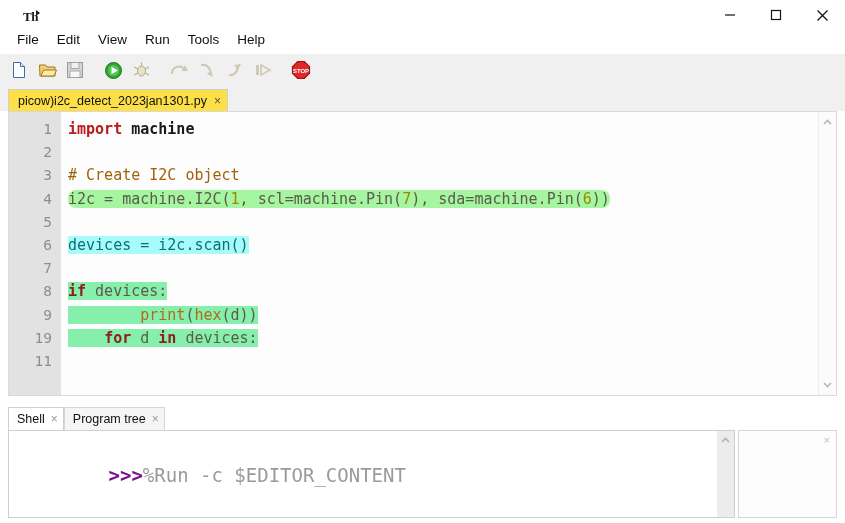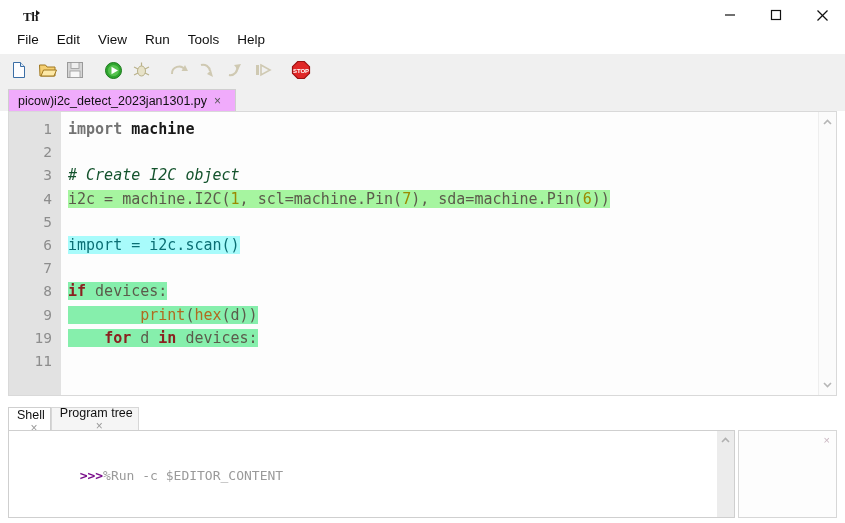--- a/index.html
+++ b/index.html
@@ -108,27 +108,27 @@
   
   .tabstrip {
     height: 24px;
     background: #f0f0f0;
     display: flex;
     align-items: flex-end;
     padding-left: 8px;
     box-sizing: border-box;
   }
   .tab {
-    background: #f0abfc;
+    background: #fde047;
     border: 1px solid #cfcfcf;
     border-bottom: none;
     height: 21px;
     display: flex;
     align-items: center;
-    padding: 0 14px 0 9px;
+    padding: 0 6px 0 9px;
     font-size: 12.5px;
     color: #101010;
     white-space: nowrap;
   }
   .tab .x {
     margin-left: 7px;
     font-size: 12px;
     color: #555;
     line-height: 1;
   }
@@ -175,28 +175,28 @@
     height: 23.2px;
     line-height: 23.2px;
     font-family: "DejaVu Sans Mono", monospace;
     font-size: 15px;
     white-space: pre;
     padding-left: 7px;
     box-sizing: border-box;
     color: #1a1a1a;
   }
   .cline .seg { display: inline; }
-  .hl-span-green  { background: #a6f5a0; }
+  .hl-span-green  { background: #a6f5a0; border-radius: 8px; }
   .hl-span-cyan   { background: #a8fbfb; }
   .hl-span-yellow { background: #86efac; }
 
-  .tok-kw      { color: #737373; font-weight: bold; }
+  .tok-kw      { color: #b91c1c; font-weight: bold; }
   .tok-kw2     { color: #8b2020; font-weight: bold; }
   .tok-plain   { color: #1a1a1a; font-weight: bold; }
-  .tok-comment { color: #14532d; font-style: italic; }
+  .tok-comment { color: #a16207; }
   .tok-num     { color: #9a8a00; }
   .tok-teal    { color: #0b6f74; }
   .tok-dark    { color: #5b5b4b; }
   .tok-builtin { color: #b06a20; }
 
   
   .vscroll {
     width: 17px;
     flex: none;
     background: #fbfbfb;
@@ -228,21 +228,20 @@
     border: 1px solid #cfcfcf;
     border-bottom: none;
     background: #ffffff;
     height: 22px;
     display: flex;
     align-items: center;
     padding: 0 5px 0 8px;
     font-size: 12.5px;
     color: #101010;
     white-space: nowrap;
-    flex-direction: column;
   }
   .btab.inactive { background: #f5f5f5; border-color: #d7d7d7; justify-content: center; }
   .btab .x { margin-left: 6px; font-size: 12px; color: #9a9a9a; line-height: 1; }
 
   
   .shell-row {
     display: flex;
     margin: 0 8px;
     height: 88px;
     box-sizing: border-box;
@@ -257,21 +256,21 @@
     display: flex;
     overflow: hidden;
   }
   .shell-text {
     flex: 1;
     padding: 7px 0 0 8px;
     overflow: hidden;
   }
   .sline {
     font-family: "DejaVu Sans Mono", monospace;
-    font-size: 13px;
+    font-size: 19px;
     line-height: 25px;
     white-space: pre;
   }
   .prompt { color: #7b0f8c; font-weight: bold; }
   .shell-cmd { color: #9a9a9a; }
   .shell-scroll {
     width: 17px;
     flex: none;
     background: #ececec;
     position: relative;
@@ -425,21 +424,21 @@
       <div class="ln">9</div>
       <div class="ln">19</div>
       <div class="ln">11</div>
     </div>
   <div class="codearea" id="codearea">
       <div class="cline"><span class="seg tok-kw">import</span><span class="seg tok-plain"> machine</span></div>
       <div class="cline">&nbsp;</div>
       <div class="cline"><span class="seg tok-comment"># Create I2C object</span></div>
       <div class="cline"><span class="hl-span-green"><span class="seg tok-dark">i2c = machine.I2C(</span><span class="seg tok-num">1</span><span class="seg tok-dark">, scl=machine.Pin(</span><span class="seg tok-num">7</span><span class="seg tok-dark">), sda=machine.Pin(</span><span class="seg tok-num">6</span><span class="seg tok-dark">))</span></span></div>
       <div class="cline">&nbsp;</div>
-      <div class="cline"><span class="hl-span-cyan"><span class="seg tok-teal">import = i2c.scan()</span></span></div>
+      <div class="cline"><span class="hl-span-cyan"><span class="seg tok-teal">devices = i2c.scan()</span></span></div>
       <div class="cline">&nbsp;</div>
       <div class="cline"><span class="hl-span-yellow"><span class="seg tok-kw2">if</span><span class="seg tok-dark"> devices:</span></span></div>
       <div class="cline"><span class="hl-span-yellow"><span class="seg tok-dark">        </span><span class="seg tok-builtin">print</span><span class="seg tok-dark">(</span><span class="seg tok-builtin">hex</span><span class="seg tok-dark">(d))</span></span></div>
       <div class="cline"><span class="hl-span-yellow"><span class="seg tok-dark">    </span><span class="seg tok-kw2">for</span><span class="seg tok-dark"> d </span><span class="seg tok-kw2">in</span><span class="seg tok-dark"> devices:</span></span></div>
     </div>
   <div class="vscroll">
     <div class="arrow-up">
       <svg width="9" height="6" viewBox="0 0 9 6">
           <polyline points="1,5 4.5,1.5 8,5" fill="none" stroke="#b6b6b6" stroke-width="1.6"></polyline>
         </svg>

